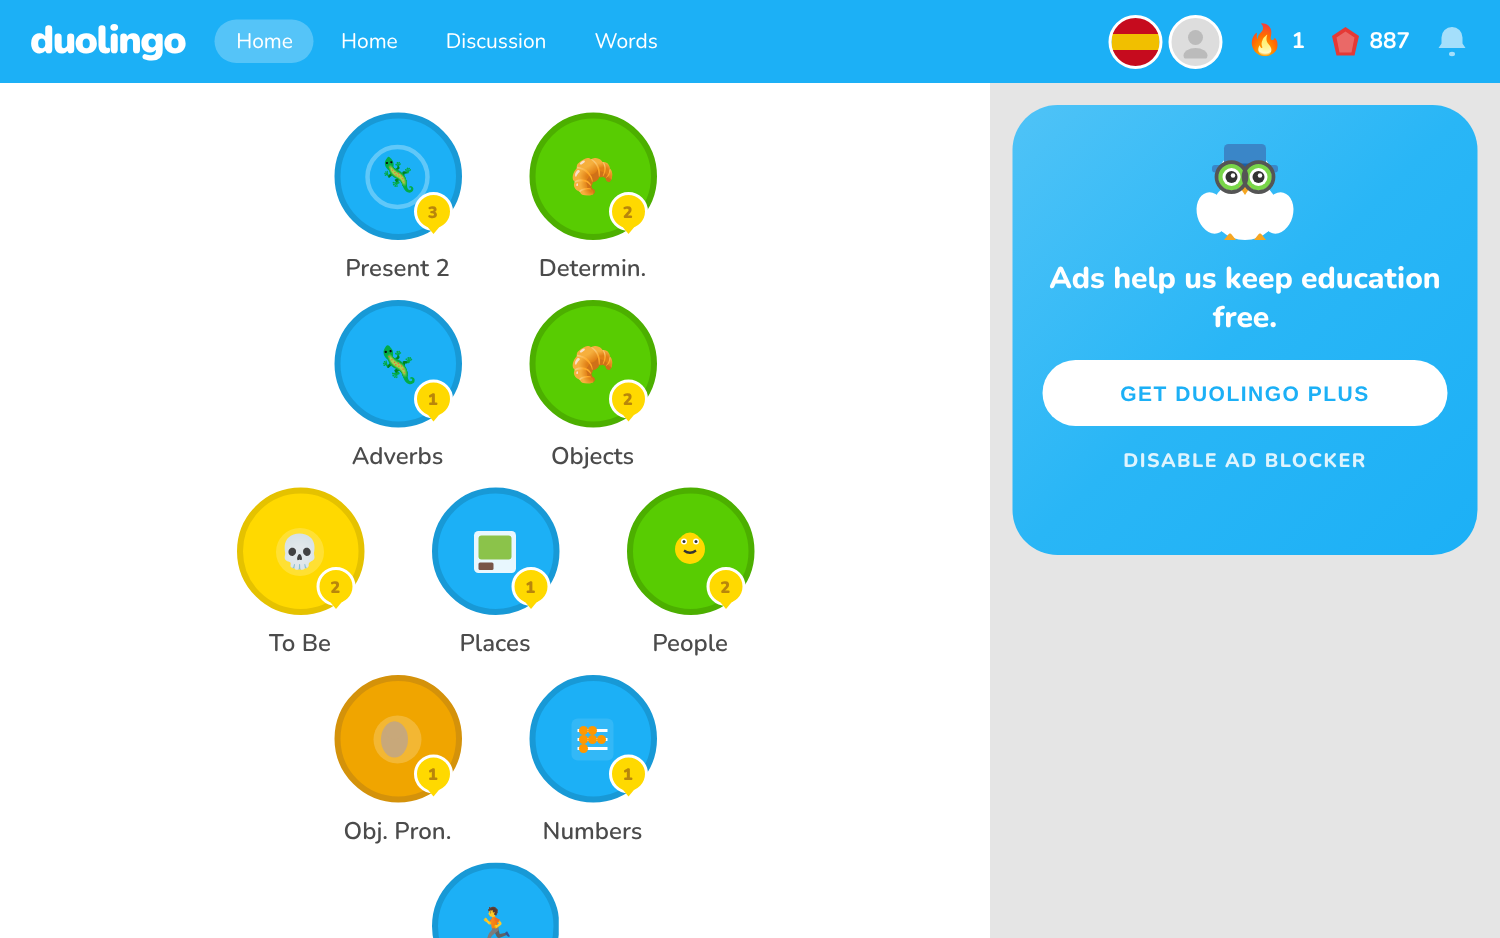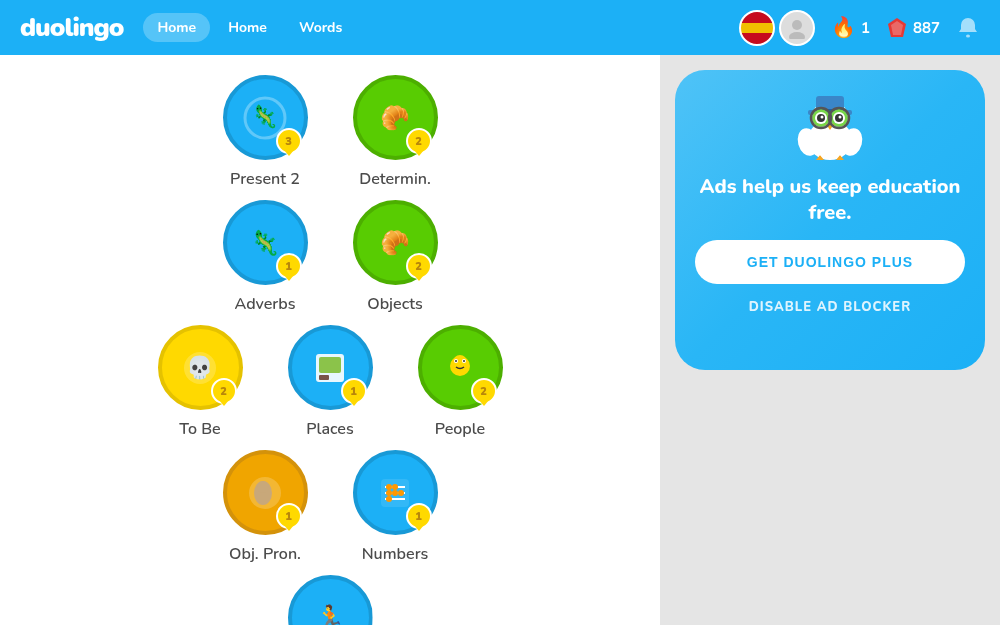--- a/index.html
+++ b/index.html
@@ -23,21 +23,21 @@
       color: white;
       letter-spacing: -1px;
       margin-right: 20px;
     }
     .nav {
       display: flex;
       gap: 4px;
     }
     .nav-item {
       color: white;
-      font-weight: 700;
+      font-weight: 400;
       font-size: 14px;
       padding: 5px 14px;
       border-radius: 20px;
       cursor: pointer;
       text-decoration: none;
     }
     .nav-item.active {
       background: rgba(255,255,255,0.25);
     }
     .header-right {
@@ -282,20 +282,21 @@
     }
   </style>
 </head>
 <body>
 
 <header class="header">
   <div class="logo">duolingo</div>
   <nav class="nav">
     <a class="nav-item active">Home</a>
     <a class="nav-item">Home</a>
+    <a class="nav-item">Discussion</a>
     <a class="nav-item">Words</a>
   </nav>
   <div class="header-right">
     <div class="flag-avatar">
       <div class="flag-circle flag-es"></div>
       <div class="avatar-circle">
         <svg width="22" height="22" viewBox="0 0 22 22" fill="none">
           <circle cx="11" cy="8" r="5" fill="#bbb"></circle>
           <ellipse cx="11" cy="20" rx="8" ry="5" fill="#bbb"></ellipse>
         </svg>

